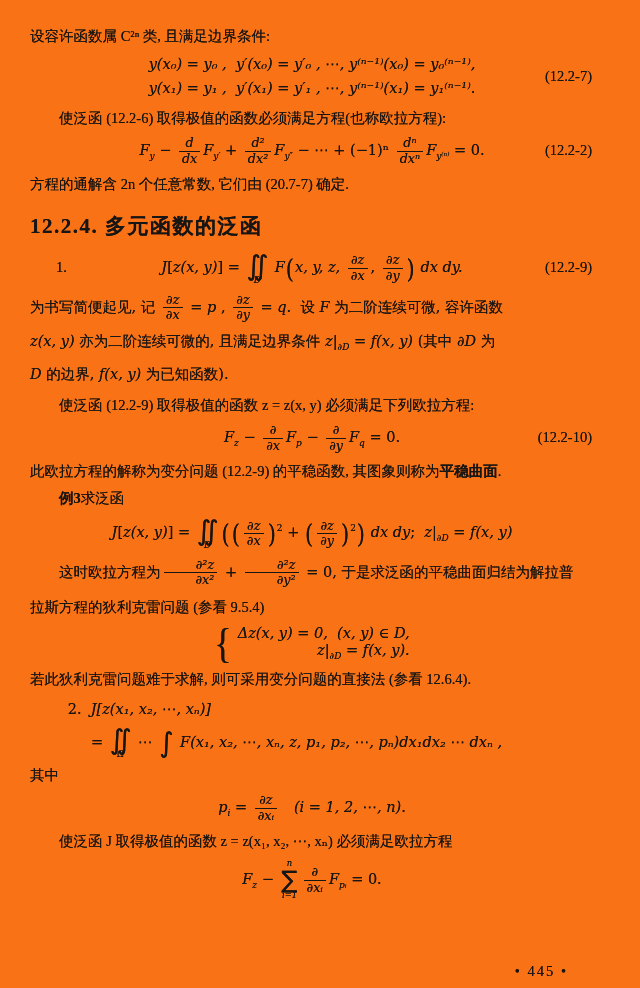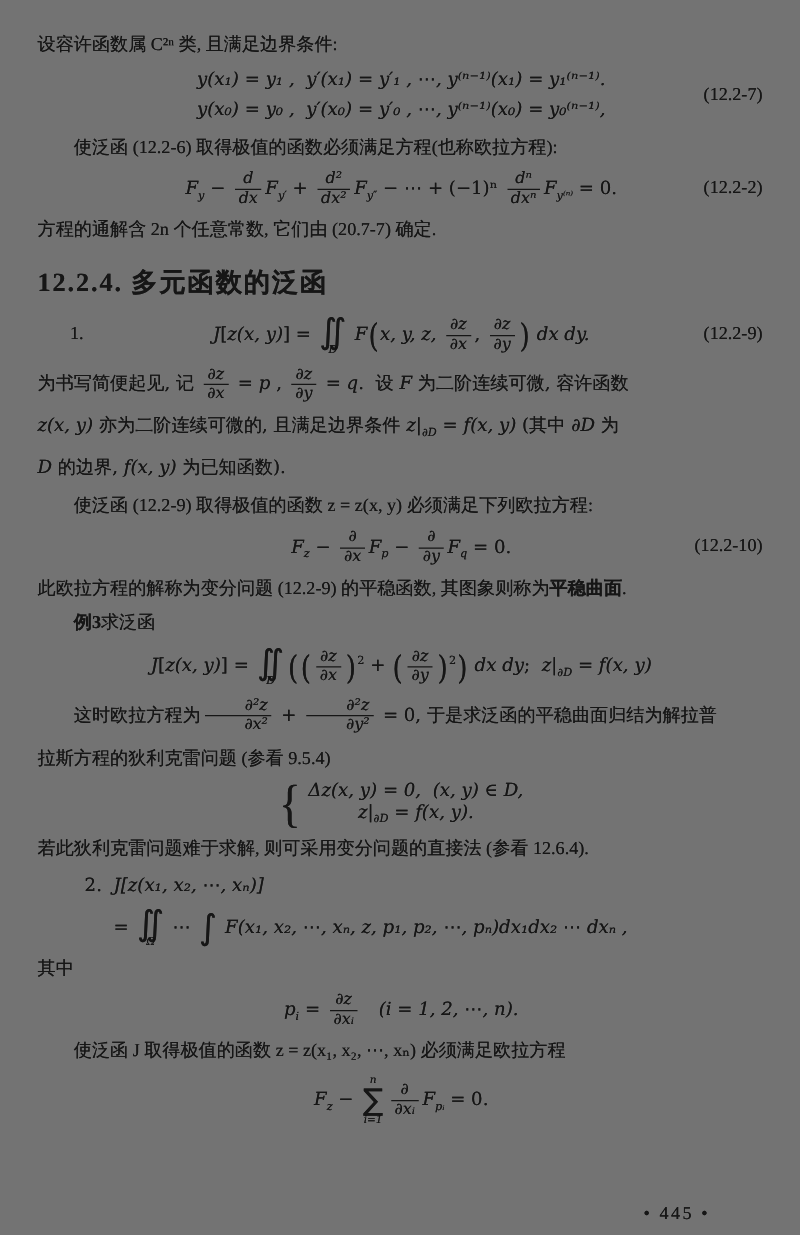--- a/index.html
+++ b/index.html
@@ -1,22 +1,22 @@
 <!DOCTYPE html>
 <html><head>
 <meta charset="utf-8">
 <style>
   html,body{margin:0;padding:0;background:#e8e6e0;}
   .page{
     position:relative;
     width:640px;height:988px;
     margin:0 auto;
-    background:#737373;
+    background:#f97316;
     box-sizing:border-box;
-    padding:20px 28px 0 30px;
+    padding:20px 46px 0 30px;
     overflow:hidden;
     color:#161616;
     font-family:"Liberation Serif","DejaVu Serif","DejaVu Sans",serif;
     font-size:14.5px;
     text-shadow:0 0 .45px rgba(0,0,0,.75);
   }
   .para{margin:5px 0;line-height:1.55;}
   .indent{text-indent:2em;}
   .formula{white-space:pre-wrap;font-family:"DejaVu Serif","DejaVu Sans",serif;}
   .it{font-style:italic;}
@@ -43,37 +43,37 @@
   .eqnum{position:absolute;right:2px;top:50%;transform:translateY(-50%);font-style:normal;}
   .eqlabel{position:absolute;left:26px;top:50%;transform:translateY(-50%);}
   .eqstack .formula{margin:2px 0;}
   
   .heading{font-size:21px;font-weight:bold;margin:16px 0 12px 0;letter-spacing:1.5px;}
   .ex-label{font-weight:bold;margin-right:0;}
   .bold{font-weight:bold;}
   
   .sysrow{display:flex;justify-content:center;align-items:center;margin:6px 0;}
   .brace{font-size:2.5em;font-weight:300;transform:scaleY(1.15);margin-right:6px;line-height:1;}
-  .syslines .formula{margin:1px 0;text-align:center;}
+  .syslines .formula{margin:1px 0;text-align:right;}
   .item2-head{margin:8px 0 2px 0;padding-left:2.6em;line-height:1.6;}
   .item2-body{margin:4px 0;padding-left:4.2em;line-height:1.5;}
   .pagenum{position:absolute;right:72px;bottom:8px;font-weight:normal;letter-spacing:2px;margin-top:40px;}
   .plain-line{margin:8px 0;line-height:1.6;}
 </style>
 </head>
 <body>
 
 <div class="page">
 
   <p class="para">设容许函数属 C²ⁿ 类, 且满足边界条件:</p>
 
   <div class="eqrow">
     <div class="eqstack">
+      <div class="formula"><span class="it">y(x₀) = y₀ ,  y′(x₀) = y′₀ , ⋯, y⁽ⁿ⁻¹⁾(x₀) = y₀⁽ⁿ⁻¹⁾,</span></div>
       <div class="formula"><span class="it">y(x₁) = y₁ ,  y′(x₁) = y′₁ , ⋯, y⁽ⁿ⁻¹⁾(x₁) = y₁⁽ⁿ⁻¹⁾.</span></div>
-      <div class="formula"><span class="it">y(x₀) = y₀ ,  y′(x₀) = y′₀ , ⋯, y⁽ⁿ⁻¹⁾(x₀) = y₀⁽ⁿ⁻¹⁾,</span></div>
     </div>
     <span class="eqnum">(12.2-7)</span>
   </div>
 
   <p class="para indent">使泛函 (12.2-6) 取得极值的函数必须满足方程(也称欧拉方程):</p>
 
   <div class="eqrow">
     <span class="formula"><span class="it">F</span><sub class="msub">y</sub><span> − </span><span class="frac"><span class="fnum">d</span><span class="fden">dx</span></span><span class="it">F</span><sub class="msub">y′</sub><span> + </span><span class="frac"><span class="fnum">d²</span><span class="fden">dx²</span></span><span class="it">F</span><sub class="msub">y″</sub><span> − ⋯ + (−1)ⁿ </span><span class="frac"><span class="fnum">dⁿ</span><span class="fden">dxⁿ</span></span><span class="it">F</span><sub class="msub">y⁽ⁿ⁾</sub><span> = 0.</span></span>
     <span class="eqnum">(12.2-2)</span>
   </div>

